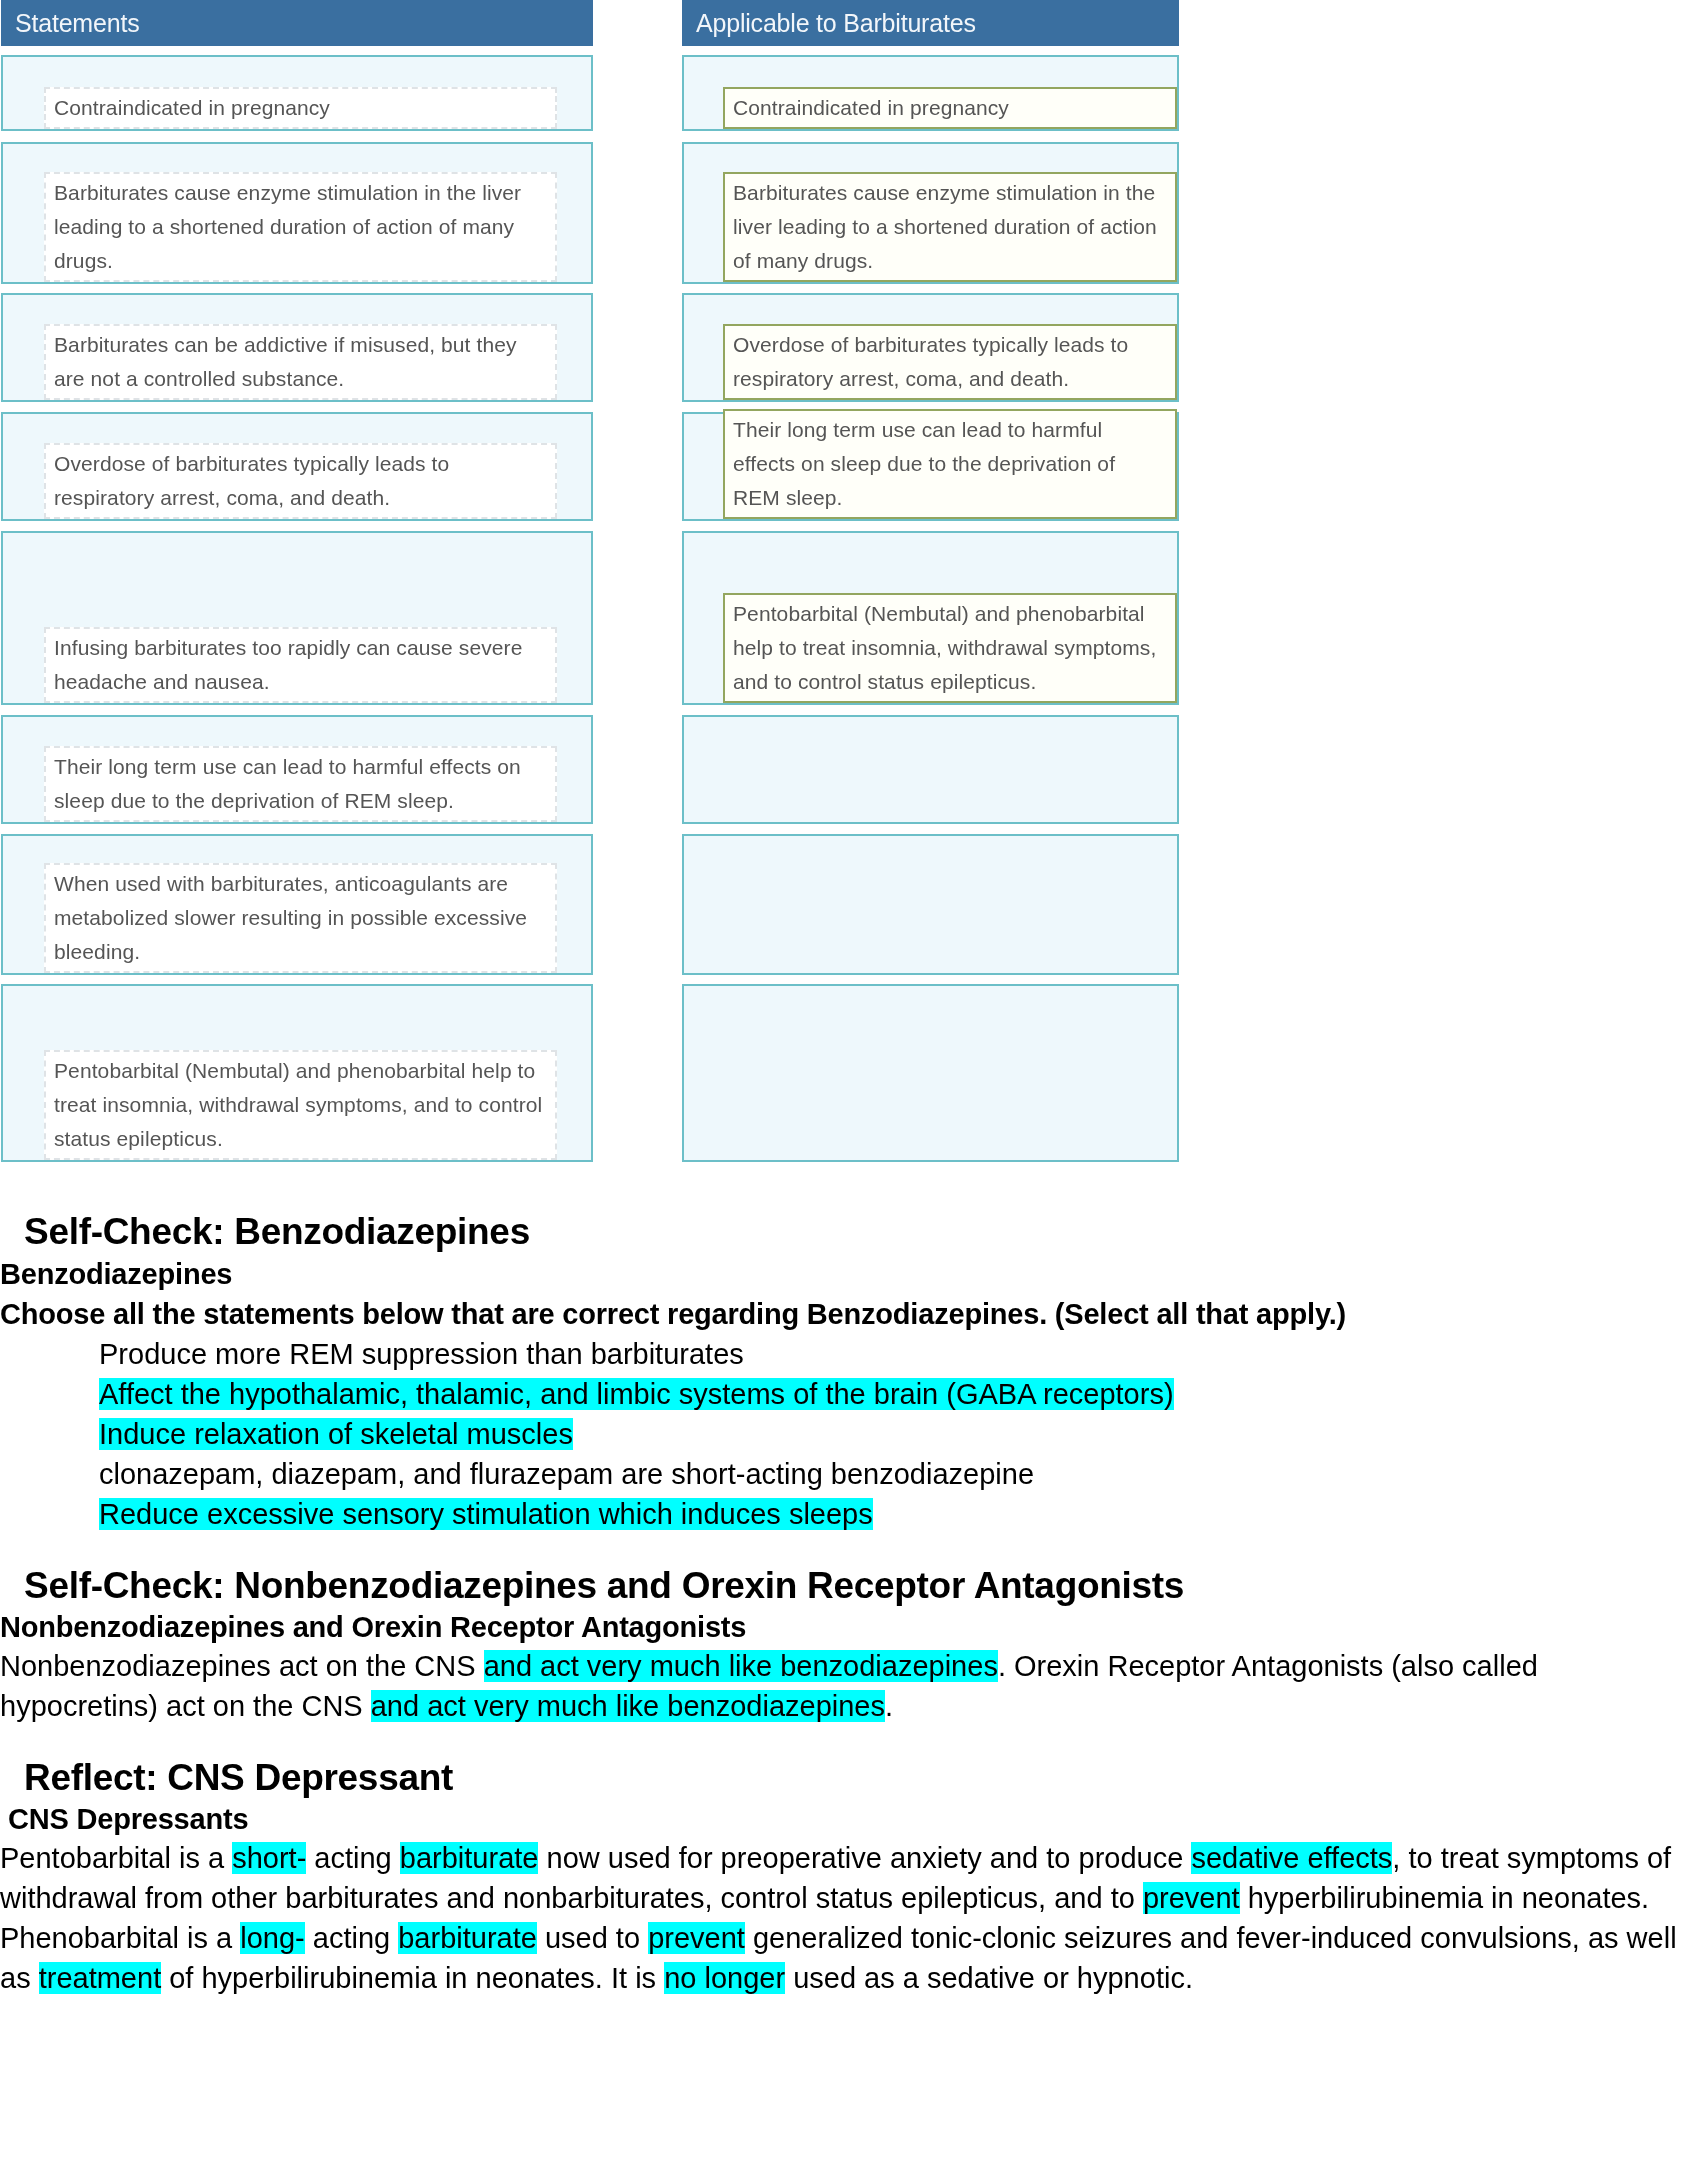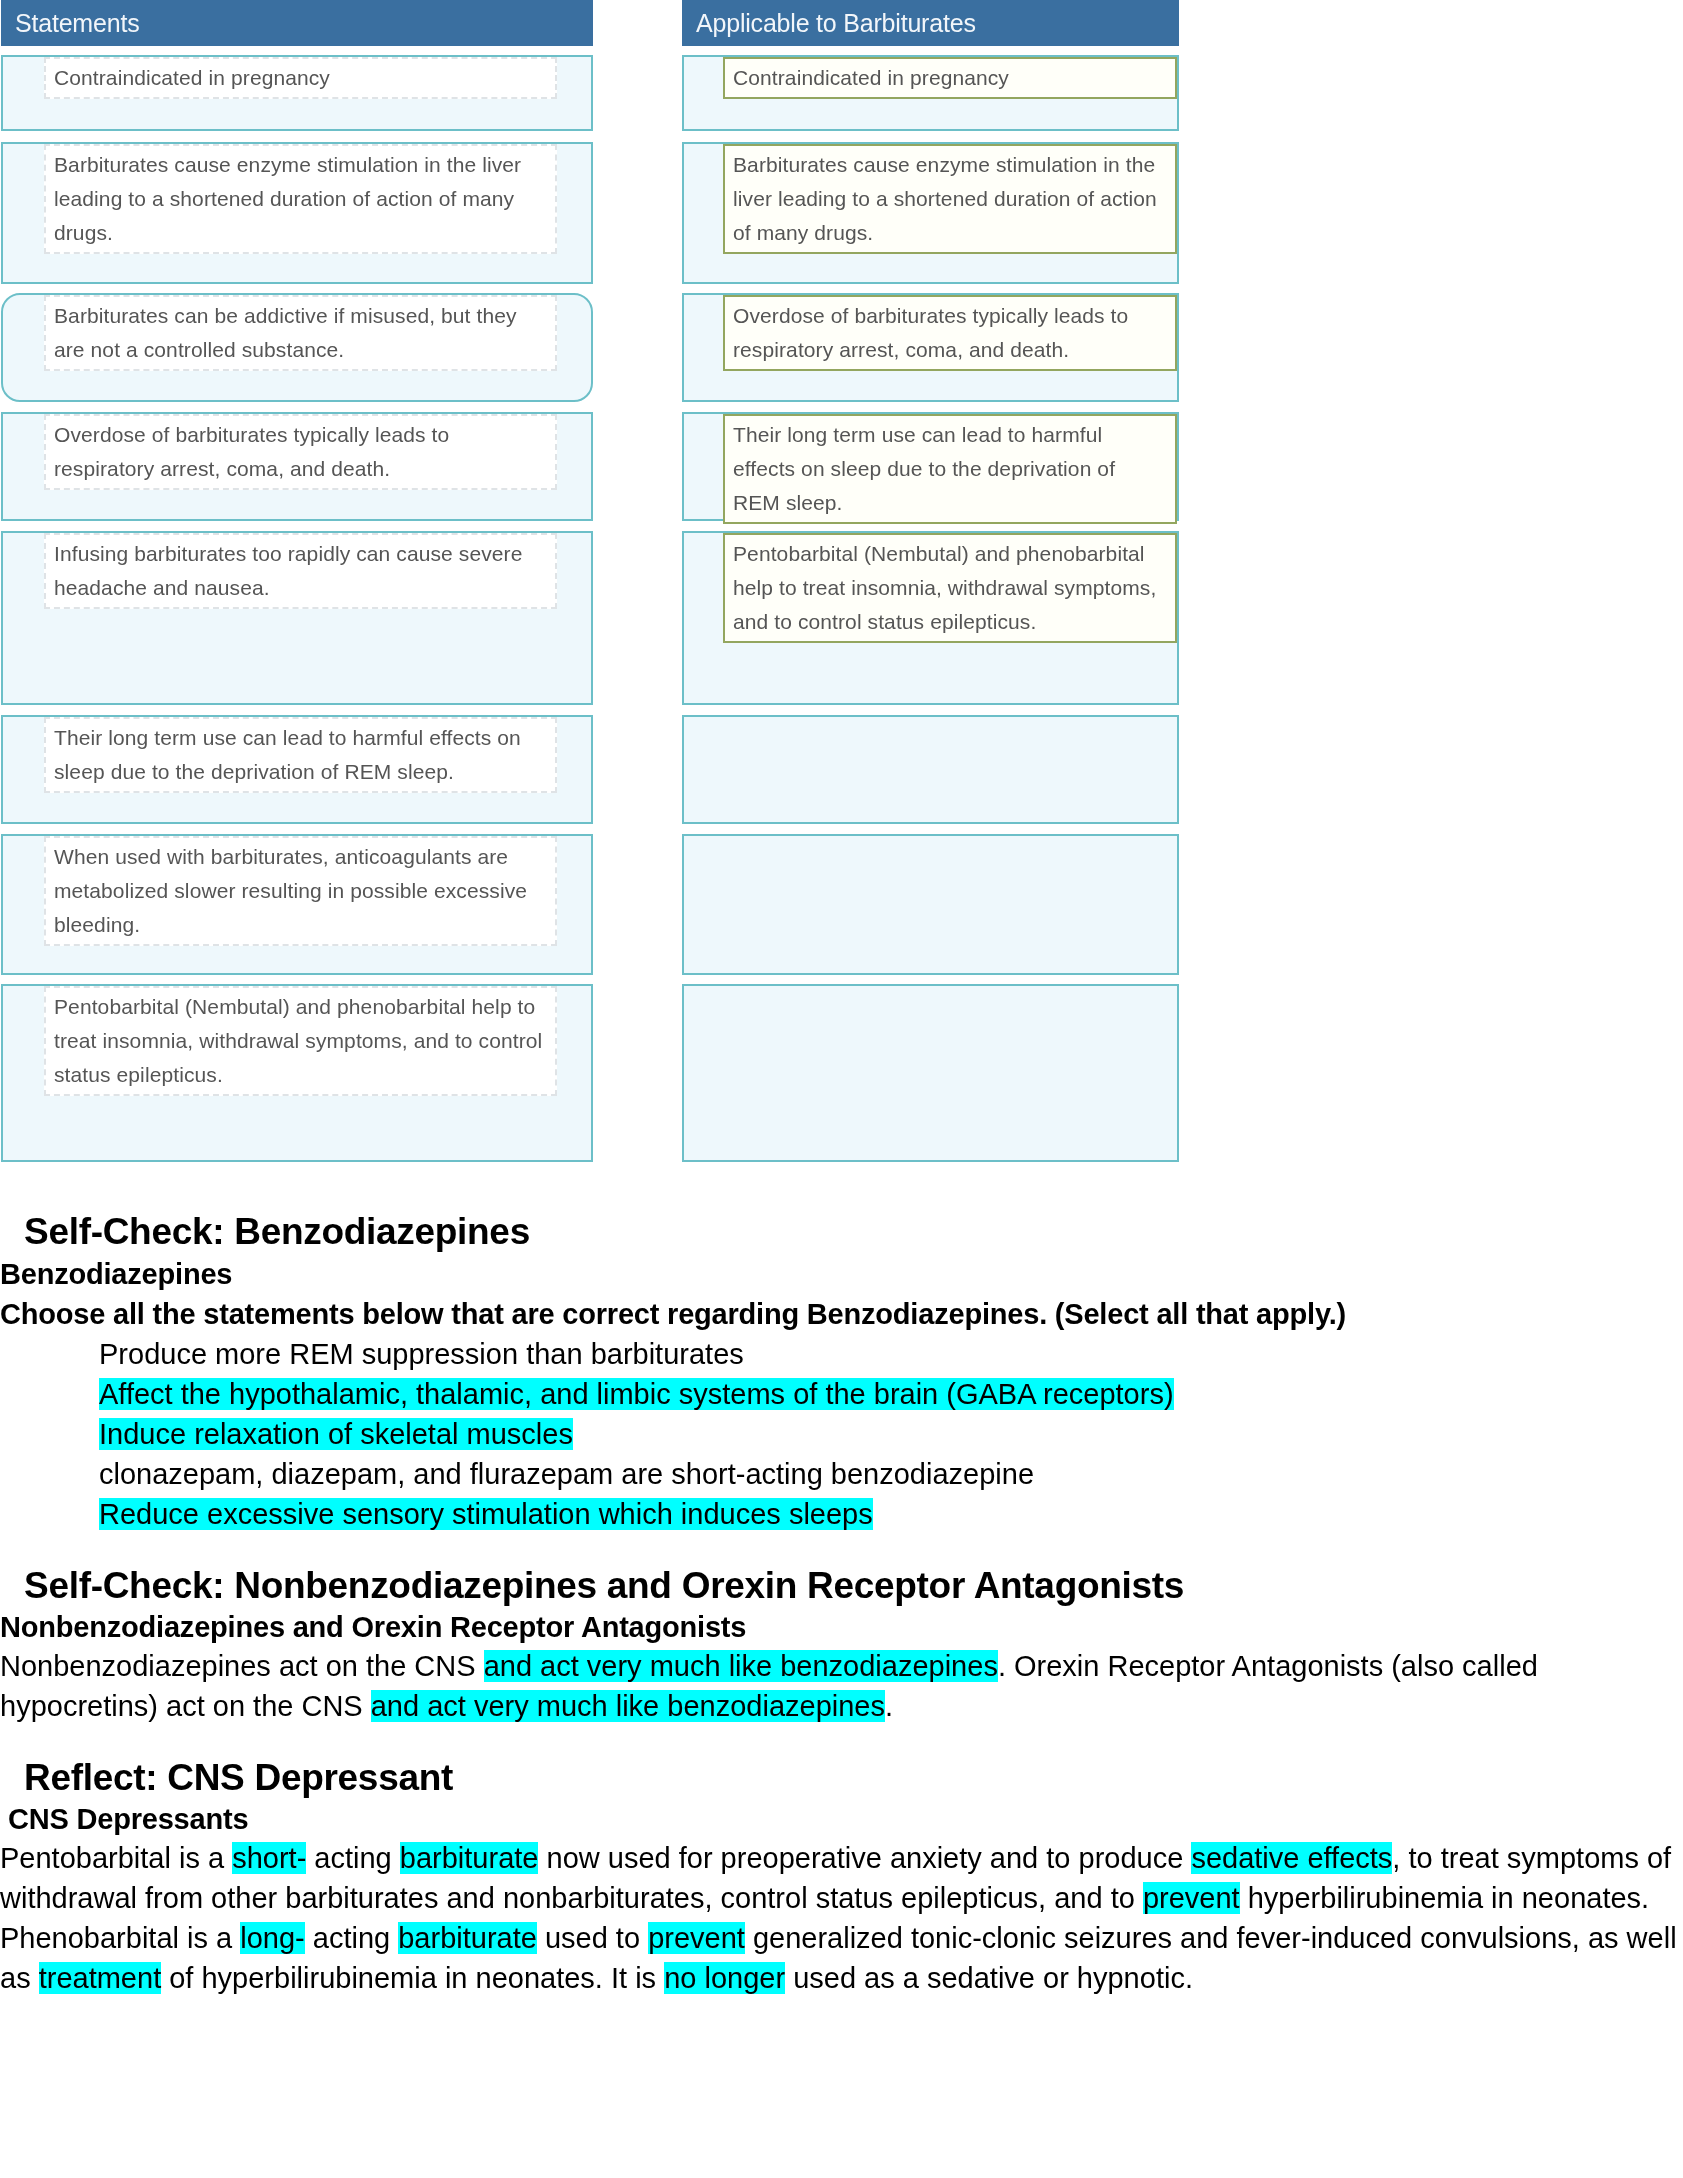--- a/index.html
+++ b/index.html
@@ -19,21 +19,21 @@
       padding-left: 14px;
       letter-spacing: -0.2px;
     }
 
     .row {
       position: absolute;
       left: 0; right: 0;
       border: 2px solid #6cbfc8;
       background: #eef8fc;
       display: flex;
-      align-items: flex-start;
+      align-items: flex-end;
     }
 
     .card {
       margin-left: 41px;
       width: 513px;
       background: #ffffff;
       color: #555;
       font-size: 21px;
       line-height: 34px;
       padding: 2px 8px;
@@ -56,21 +56,21 @@
 
 <div class="panel panel-left">
   <div class="panel-header">Statements</div>
 
   <div class="row" style="top:55px;height:76px;">
     <div class="card source">Contraindicated in pregnancy</div>
   </div>
   <div class="row" style="top:142px;height:142px;">
     <div class="card source">Barbiturates cause enzyme stimulation in the liver leading to a shortened duration of action of many drugs.</div>
   </div>
-  <div class="row" style="top:293px;height:109px;border-radius:19px;">
+  <div class="row" style="top:293px;height:109px;">
     <div class="card source">Barbiturates can be addictive if misused, but they are not a controlled substance.</div>
   </div>
   <div class="row" style="top:412px;height:109px;">
     <div class="card source">Overdose of barbiturates typically leads to respiratory arrest, coma, and death.</div>
   </div>
   <div class="row" style="top:531px;height:174px;">
     <div class="card source">Infusing barbiturates too rapidly can cause severe headache and nausea.</div>
   </div>
   <div class="row" style="top:715px;height:109px;">
     <div class="card source">Their long term use can lead to harmful effects on sleep due to the deprivation of REM sleep.</div>

